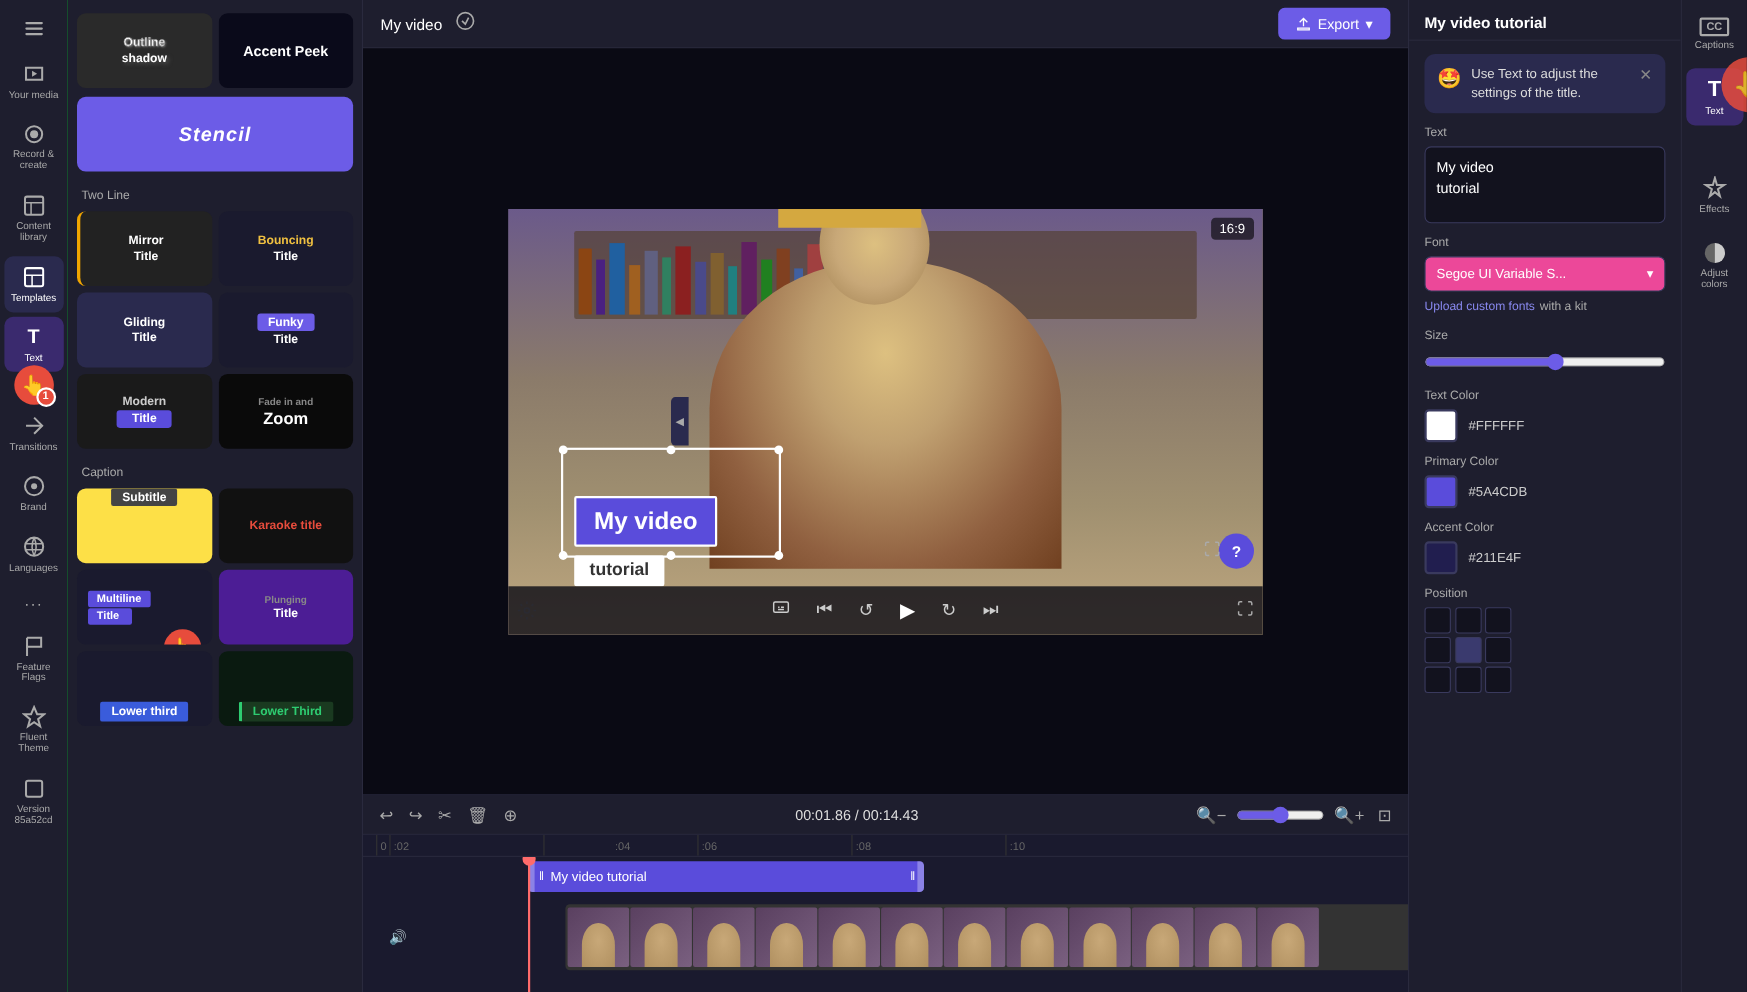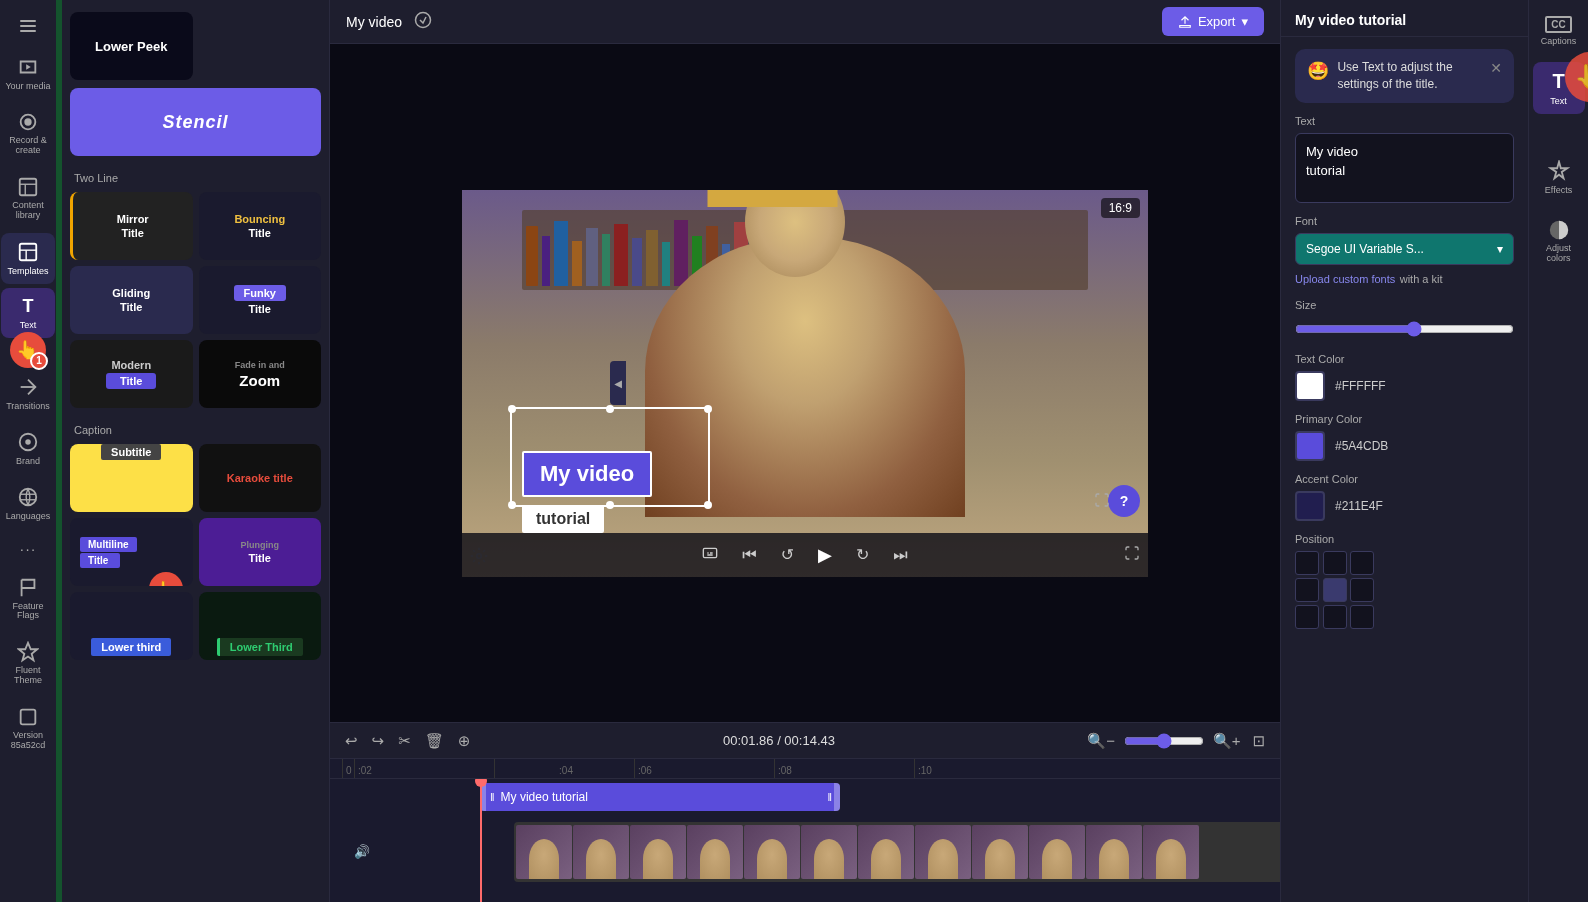--- a/index.html
+++ b/index.html
@@ -7,21 +7,21 @@
 
     
     .sidebar-left {
       width: 62px;
       background: #1e1e2e;
       display: flex;
       flex-direction: column;
       align-items: center;
       padding: 8px 0;
       gap: 4px;
-      border-right: 6px solid #14532d;
+      border-right: 1px solid #14532d;
       flex-shrink: 0;
     }
     .sidebar-icon {
       display: flex;
       flex-direction: column;
       align-items: center;
       justify-content: center;
       width: 54px;
       padding: 8px 4px;
       border-radius: 8px;
@@ -397,21 +397,21 @@
       border-radius: 6px;
       padding: 8px 10px;
       min-height: 70px;
       color: #fff;
       font-size: 13px;
       line-height: 1.5;
       width: 100%;
     }
 
     .font-selector {
-      background: #0f766e;
+      background: #ec4899;
       border: 1px solid #3a3a5e;
       border-radius: 6px;
       padding: 8px 10px;
       color: #fff;
       font-size: 12px;
       display: flex;
       align-items: center;
       justify-content: space-between;
       cursor: pointer;
       margin-bottom: 4px;
@@ -624,22 +624,26 @@
     <svg viewBox="0 0 24 24">
         <rect x="4" y="4" width="16" height="16" rx="2" fill="none" stroke="currentColor" stroke-width="2"></rect>
       </svg>
     <span class="sidebar-icon-label" style="line-height:1.1">Version<br>85a52cd</span>
   </div>
 </div>
 
 <div class="template-panel">
 
   <div class="template-grid" style="margin-top:8px;">
+    <div class="template-card" style="background:#2a2a2a; color:#fff; flex-direction:column; gap:2px;">
+      <div style="font-size:11px; font-weight:600; color:#fff; text-shadow: 1px 1px 2px #888; -webkit-text-stroke: 0.5px #888;">Outline</div>
+      <div style="font-size:11px; font-weight:600; color:#fff; text-shadow: 2px 2px 4px #555;">shadow</div>
+    </div>
     <div class="template-card" style="background:#0a0a1a; color:#fff;">
-      <span>Lower Peek</span>
+      <span>Accent Peek</span>
     </div>
   </div>
 
   <div style="padding: 0 8px 8px;">
     <div class="template-card" style="background:#6c5ce7; width:100%; font-size:18px; font-weight:700; font-style:italic; letter-spacing:1px;">
       <span>Stencil</span>
     </div>
   </div>
 
   <div class="template-section-label">Two Line</div>

